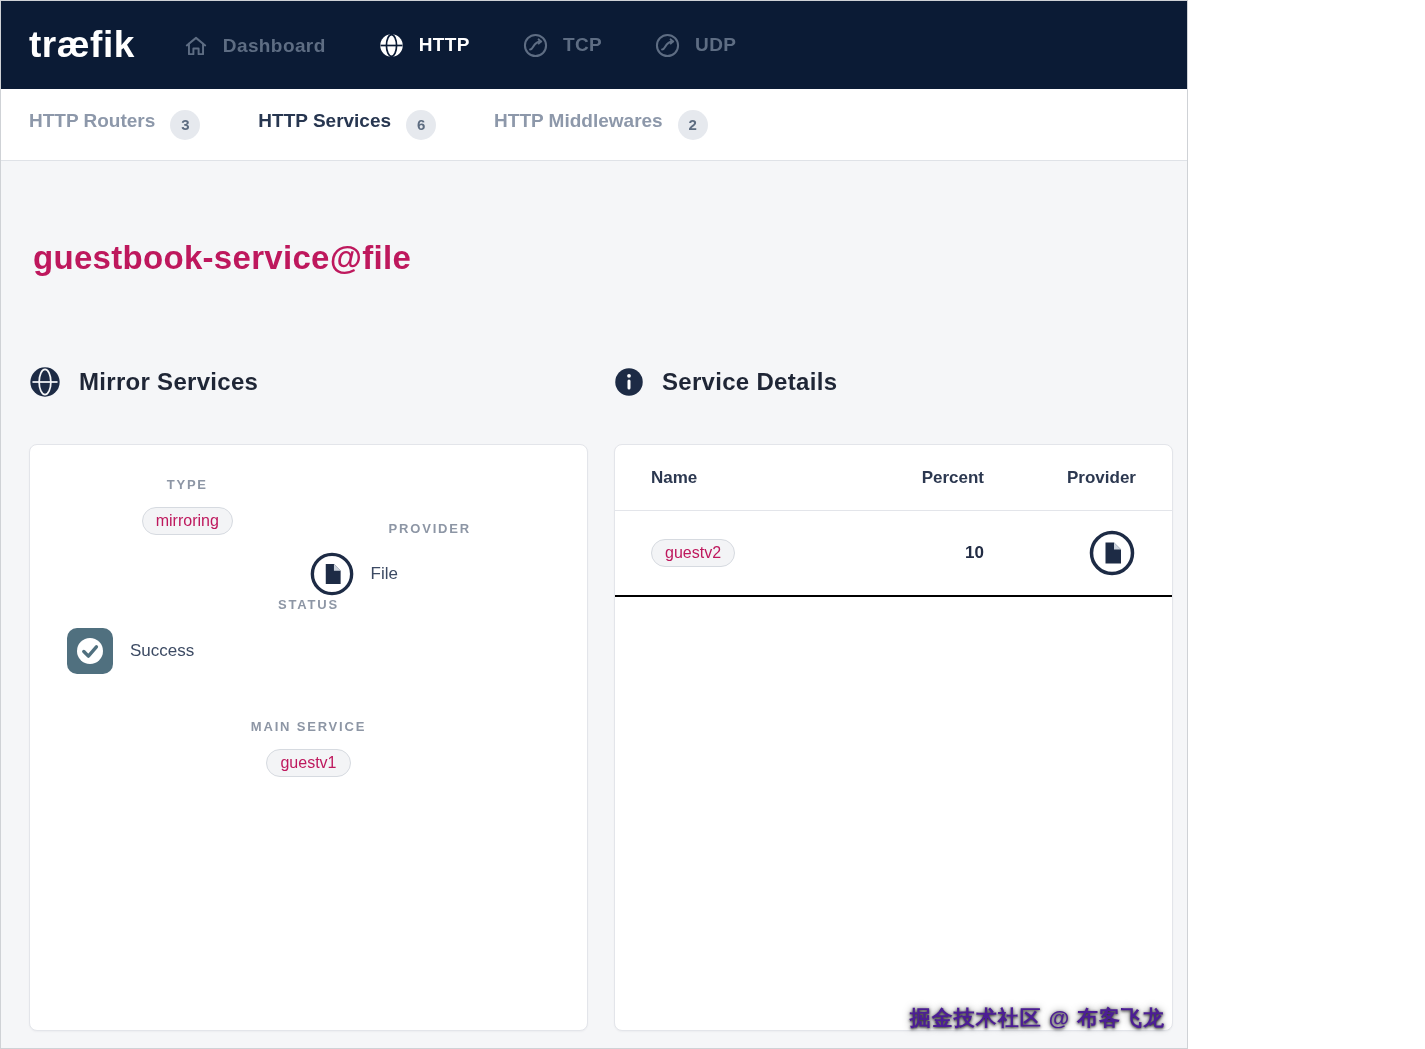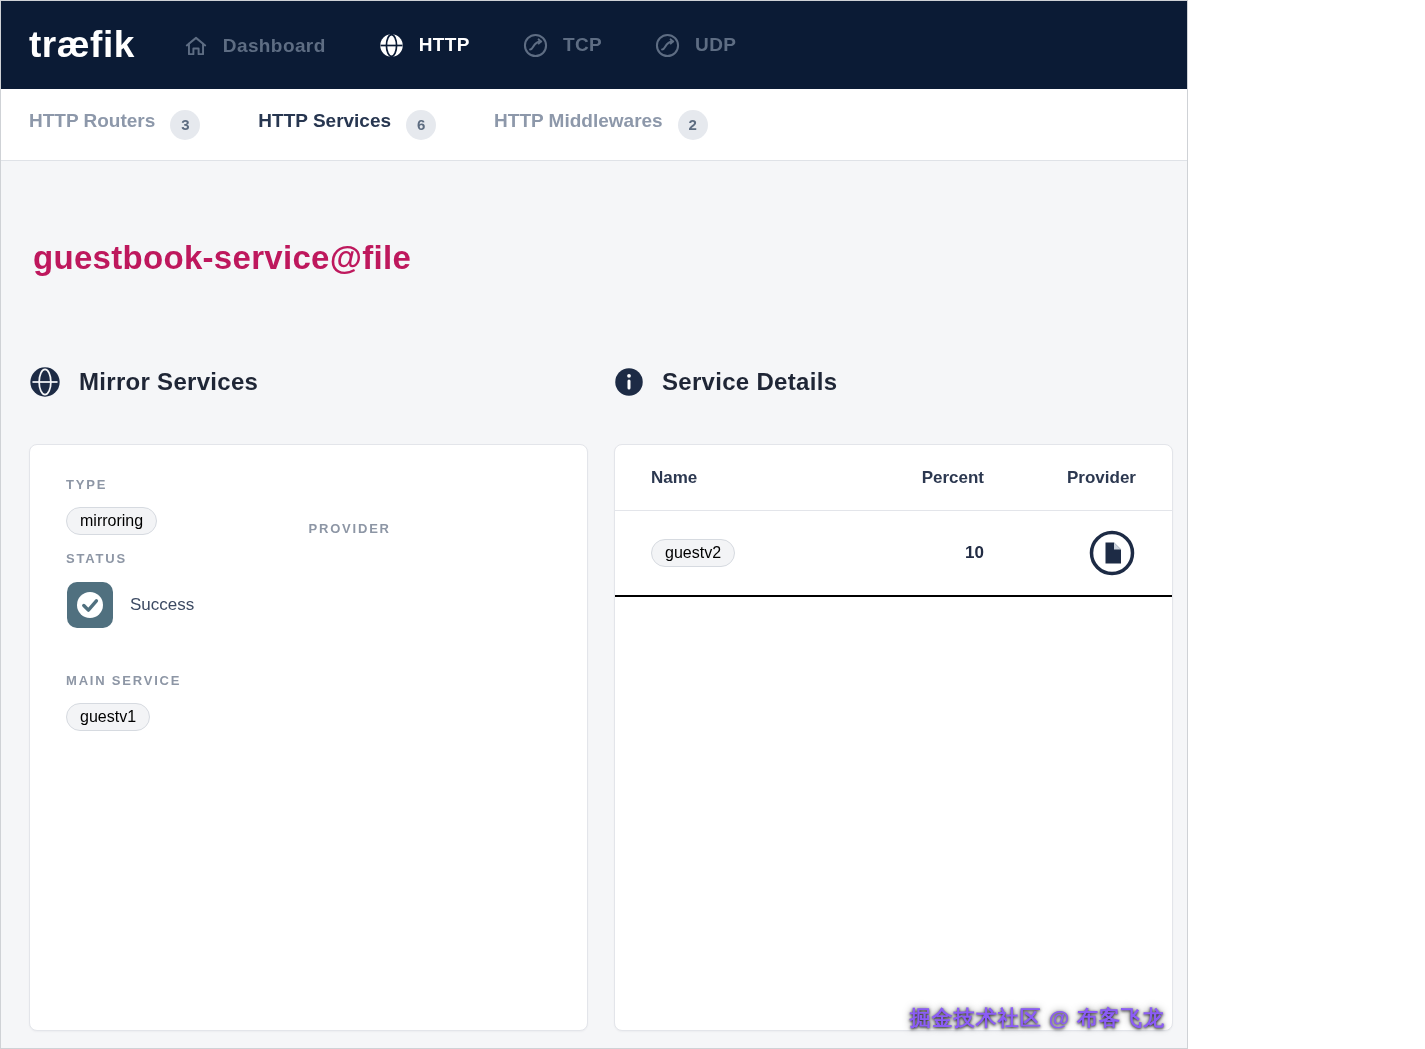--- a/index.html
+++ b/index.html
@@ -93,30 +93,30 @@
     height: 587px;
     overflow: hidden;
   }
   .details-card { padding: 32px 36px; }
 
   .details-grid { display: grid; grid-template-columns: 1fr 1fr; }
   .field-label {
     font-size: 13px; font-weight: 700; color: #8d96a5;
     letter-spacing: 1.8px; margin-bottom: 15px;
   }
-  .field { margin-top: 0; }
+  .field { margin-top: 0; text-align: center; }
   .field + .field { margin-top: 44px; }
 
   .chip {
     display: inline-block;
     background: #f3f4f6;
     border: 1px solid #d6dae0;
     border-radius: 14px;
     padding: 4px 13px;
-    font-size: 16px; color: #000000;
+    font-size: 16px; color: #be185d;
   }
   .provider-row, .status-row {
     display: flex; align-items: center; gap: 16px;
     font-size: 17px; color: #3c4a63;
   }
   .icon-box { display: inline-flex; }
 
   
   .table-card { padding: 0; }
   .thead, .trow {
@@ -136,21 +136,21 @@
     cursor: pointer;
   }
   .cell-right { text-align: right; }
   .cell-percent { font-size: 17px; font-weight: 600; color: #222c44; }
   .cell-provider { display: flex; justify-content: flex-end; }
 
   
   .watermark {
     position: absolute;
     right: 22px; bottom: 16px;
-    color: #8b5cf6;
+    color: #4c1d95;
     font-size: 21px; font-weight: 600;
     letter-spacing: 1px;
     text-shadow: 0 1px 3px rgba(0,0,0,0.85), 0 0 7px rgba(0,0,0,0.5);
     pointer-events: none;
   }
 </style>
 </head>
 <body>
 
 <div class="page">
@@ -253,20 +253,30 @@
 
       <section class="col">
         <div class="card details-card">
           <div class="details-grid">
             <div class="field">
               <div class="field-label">TYPE</div>
               <span class="chip">mirroring</span>
             </div>
             <div class="field">
               <div class="field-label">PROVIDER</div>
+              <div class="provider-row">
+                <span class="icon-box">
+                  <svg width="46" height="46" viewBox="0 0 48 48">
+                    <circle cx="24" cy="24" r="20.5" fill="#ffffff" stroke="#1d2b45" stroke-width="3.5"></circle>
+                    <path d="M17.5 13.5 h8.5 l7 7 v14 h-15.5 z" fill="#1d2b45"></path>
+                    <path d="M26 13.5 v7 h7 z" fill="#ccd3dc"></path>
+                  </svg>
+                </span>
+                <span>File</span>
+              </div>
             </div>
           </div>
 
           <div class="field">
             <div class="field-label">STATUS</div>
             <div class="status-row">
               <span class="icon-box">
                 <svg width="48" height="48" viewBox="0 0 48 48">
                   <rect x="1" y="1" width="46" height="46" rx="10" fill="#50707f"></rect>
                   <circle cx="24" cy="24" r="13" fill="#ffffff"></circle>

